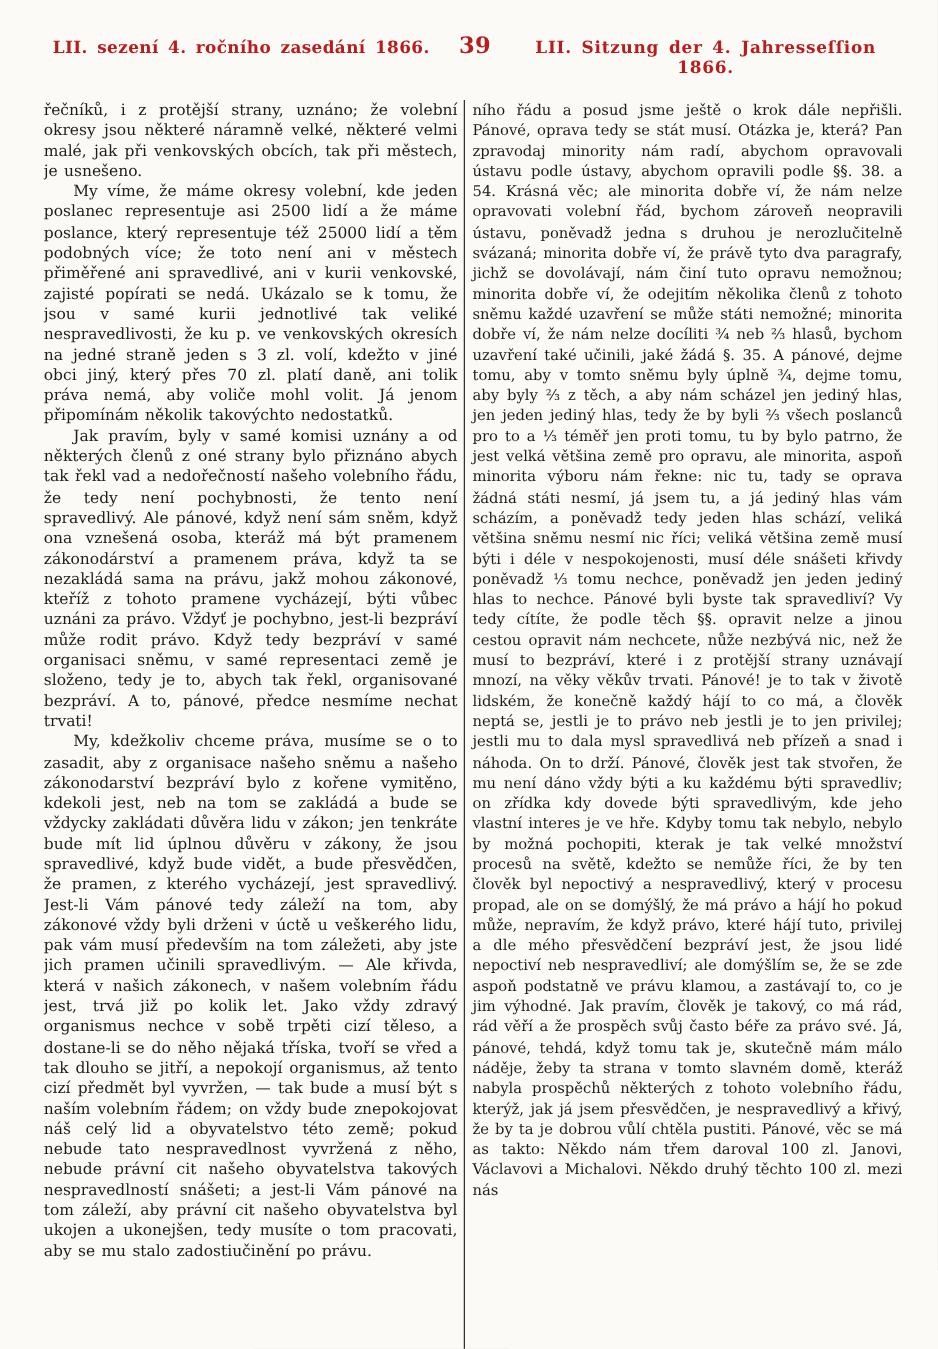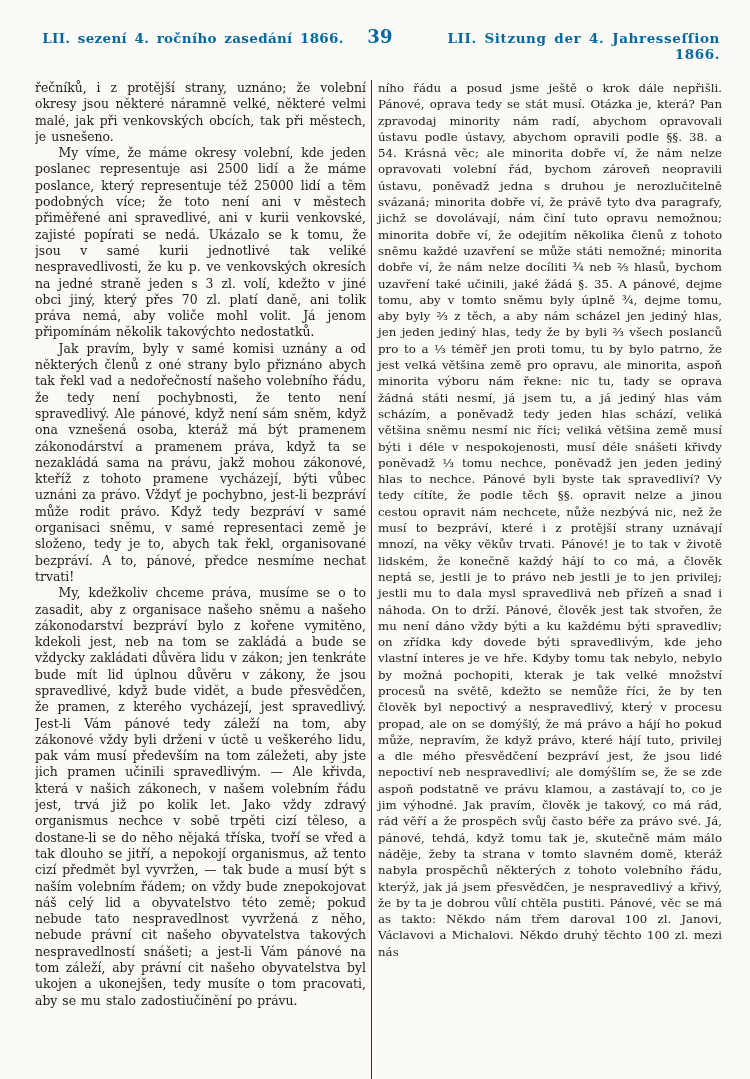--- a/index.html
+++ b/index.html
@@ -17,25 +17,25 @@
     box-sizing: border-box;
   }
   .running-head {
     display: flex;
     align-items: baseline;
     padding: 26px 30px 0 35px;
     font-size: 13.5px;
     font-weight: bold;
     letter-spacing: 0.3px;
     word-spacing: 2.5px;
-    color: #0369a1;
+    color: #b91c1c;
   }
   .running-head .head-left  { width: 316px; text-align: center; }
   .running-head .head-page  { width: 58px;  text-align: center; font-size: 18px; }
-  .running-head .head-right { flex: 1; text-align: right; letter-spacing: 0.6px; }
+  .running-head .head-right { flex: 1; text-align: center; letter-spacing: 0.6px; }
   .columns {
     display: flex;
     align-items: stretch;
     box-sizing: border-box;
     margin-top: 18px;
     padding: 0 28px 0 35px;
     height: 1002px;
     overflow: hidden;
   }
   .col {

